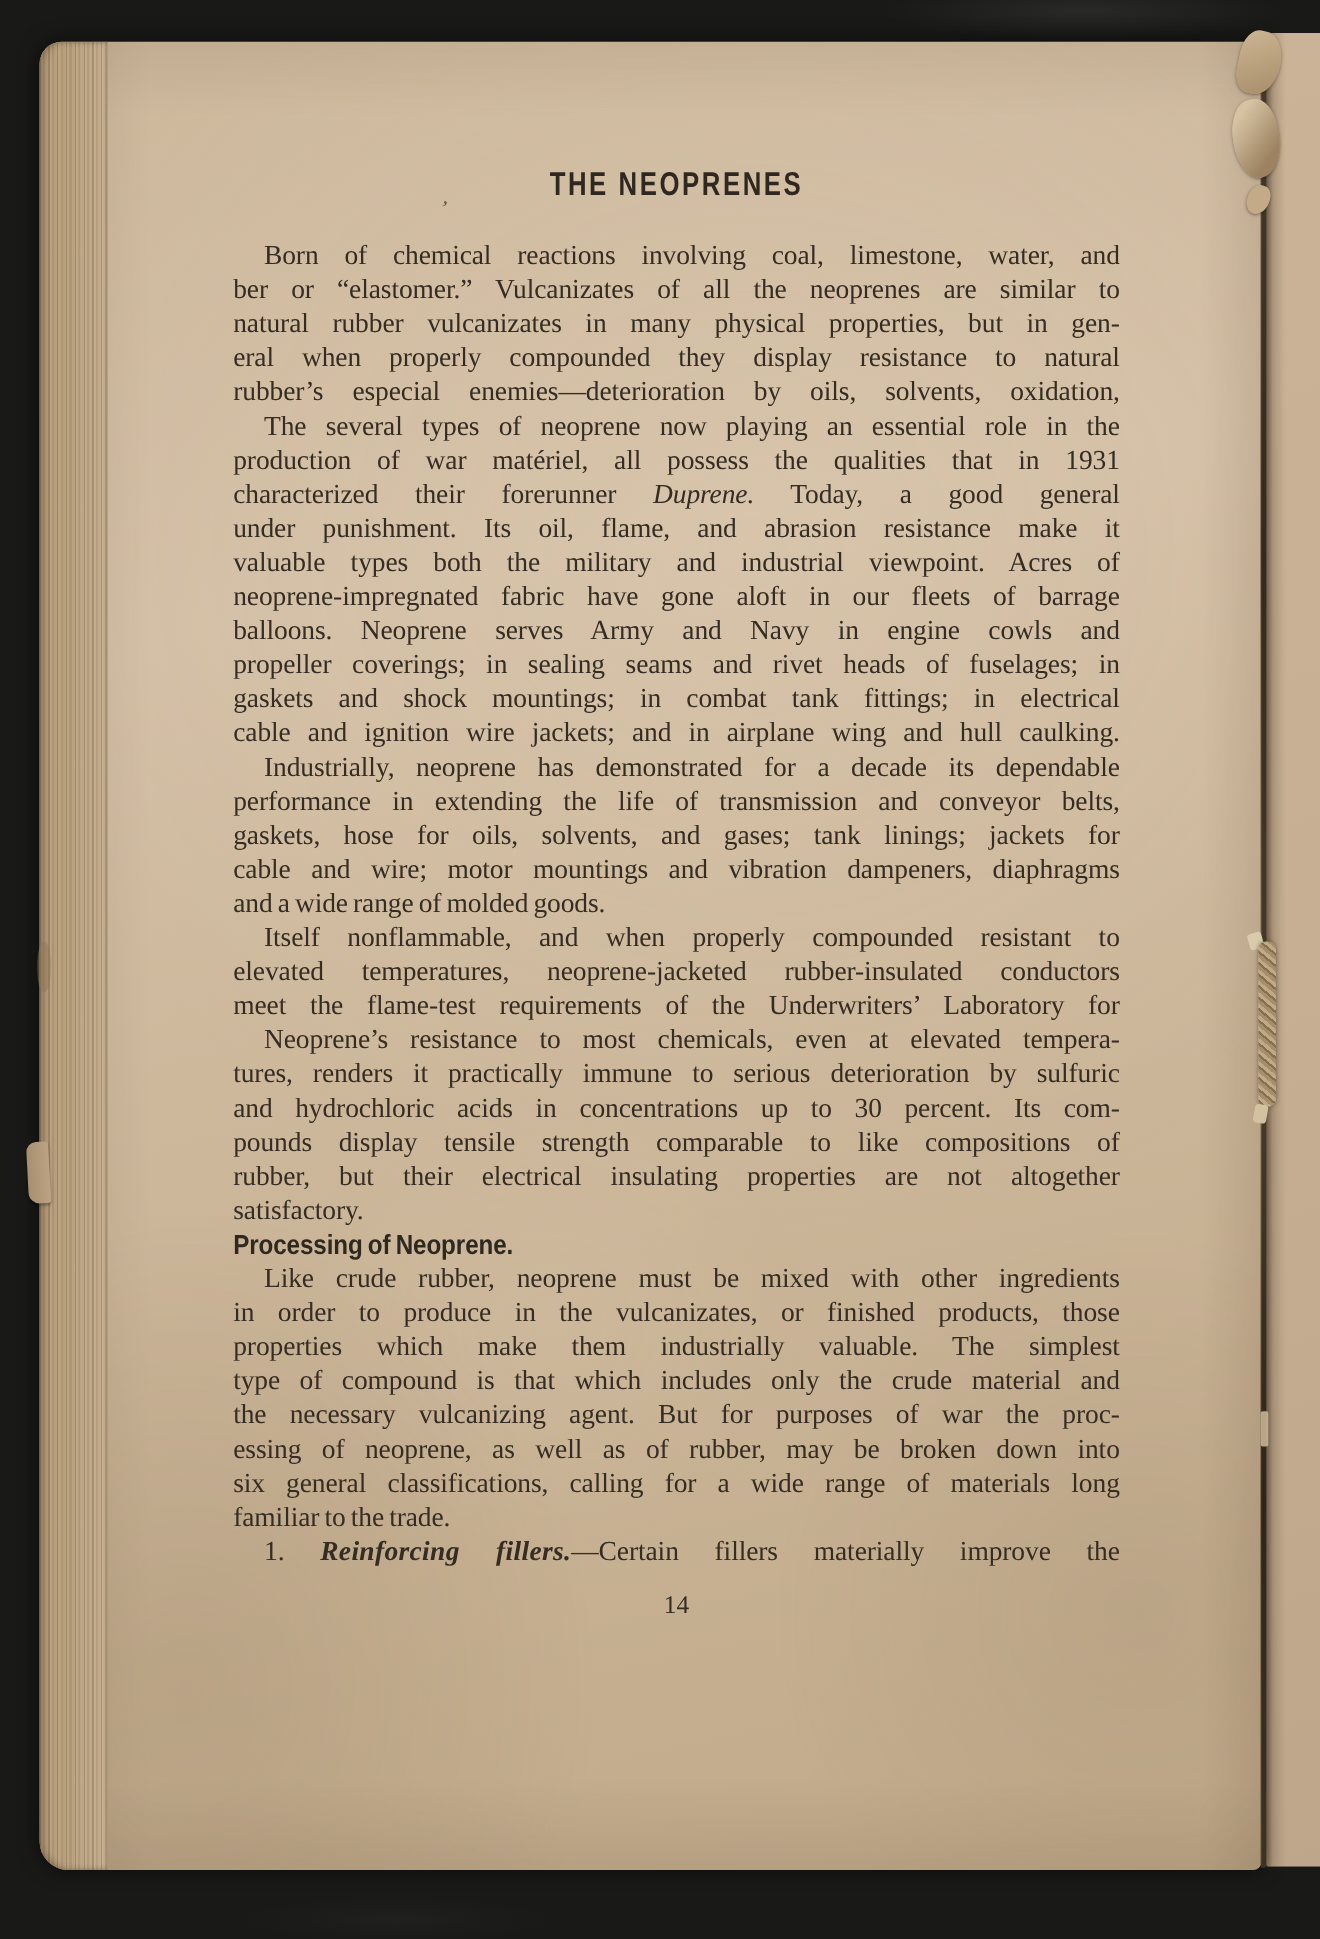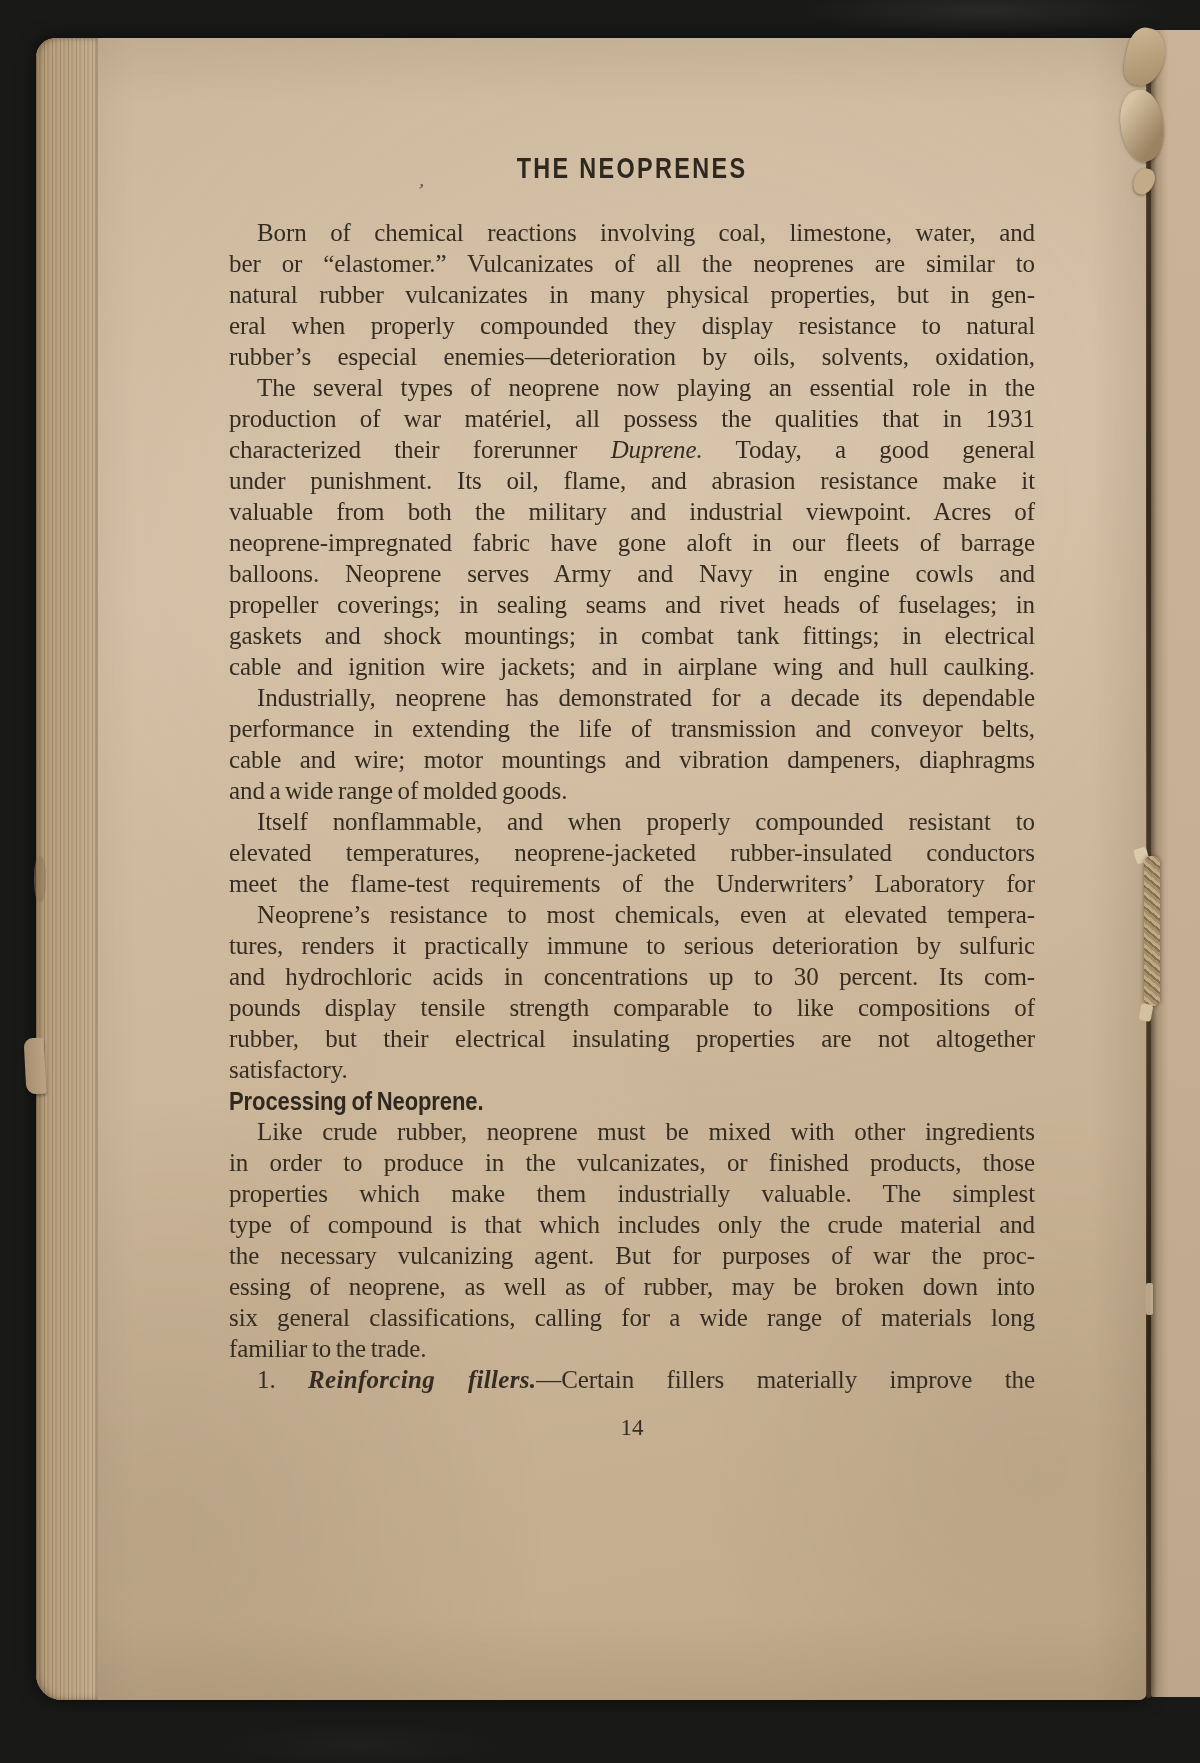--- a/index.html
+++ b/index.html
@@ -100,21 +100,21 @@
   .thread-chip-top{
     position:absolute; left:1135px; top:848px; width:13px; height:15px;
     background:#dbcbad; border-radius:3px; transform:rotate(-16deg);
   }
   .thread-chip-bottom{
     position:absolute; left:1140px; top:1004px; width:12px; height:17px;
     background:#d3c2a2; border-radius:3px; transform:rotate(10deg);
   }
 
   
-  .text-block{position:absolute; left:193px; top:112px; width:806px; color:var(--ink);}
+  .text-block{position:absolute; left:176px; top:112px; width:806px; color:var(--ink);}
   .title{
     margin:0; font-family:"Liberation Sans","DejaVu Sans",sans-serif;
     font-weight:700; font-size:30px; line-height:36px; letter-spacing:3px;
     text-align:center; transform:scaleX(.78); transform-origin:center;
     color:#2e2820; white-space:nowrap;
   }
   .stray-mark{
     position:absolute; left:188px; top:30px; font-size:20px; color:var(--ink);
     opacity:.7; transform:rotate(14deg); line-height:1;
   }
@@ -151,28 +151,29 @@
       <div class="body">
           <div class="line indent"><span>Born of chemical reactions involving coal, limestone, water, and</span></div>
           <div class="line"><span>ber or “elastomer.” Vulcanizates of all the neoprenes are similar to</span></div>
           <div class="line"><span>natural rubber vulcanizates in many physical properties, but in gen-</span></div>
           <div class="line"><span>eral when properly compounded they display resistance to natural</span></div>
           <div class="line"><span>rubber’s especial enemies—deterioration by oils, solvents, oxidation,</span></div>
           <div class="line indent"><span>The several types of neoprene now playing an essential role in the</span></div>
           <div class="line"><span>production of war matériel, all possess the qualities that in 1931</span></div>
           <div class="line"><span>characterized their forerunner </span><span class="it">Duprene.</span><span> Today, a good general</span></div>
           <div class="line"><span>under punishment. Its oil, flame, and abrasion resistance make it</span></div>
-          <div class="line"><span>valuable from both the military and industrial viewpoint. Acres of</span></div>
+          <div class="line"><span>valuable types both the military and industrial viewpoint. Acres of</span></div>
           <div class="line"><span>neoprene-impregnated fabric have gone aloft in our fleets of barrage</span></div>
           <div class="line"><span>balloons. Neoprene serves Army and Navy in engine cowls and</span></div>
           <div class="line"><span>propeller coverings; in sealing seams and rivet heads of fuselages; in</span></div>
           <div class="line"><span>gaskets and shock mountings; in combat tank fittings; in electrical</span></div>
           <div class="line"><span>cable and ignition wire jackets; and in airplane wing and hull caulking.</span></div>
           <div class="line indent"><span>Industrially, neoprene has demonstrated for a decade its dependable</span></div>
           <div class="line"><span>performance in extending the life of transmission and conveyor belts,</span></div>
+          <div class="line"><span>gaskets, hose for oils, solvents, and gases; tank linings; jackets for</span></div>
           <div class="line"><span>cable and wire; motor mountings and vibration dampeners, diaphragms</span></div>
           <div class="line short"><span>and a wide range of molded goods.</span></div>
           <div class="line indent"><span>Itself nonflammable, and when properly compounded resistant to</span></div>
           <div class="line"><span>elevated temperatures, neoprene-jacketed rubber-insulated conductors</span></div>
           <div class="line"><span>meet the flame-test requirements of the Underwriters’ Laboratory for</span></div>
           <div class="line indent"><span>Neoprene’s resistance to most chemicals, even at elevated tempera-</span></div>
           <div class="line"><span>tures, renders it practically immune to serious deterioration by sulfuric</span></div>
           <div class="line"><span>and hydrochloric acids in concentrations up to 30 percent. Its com-</span></div>
           <div class="line"><span>pounds display tensile strength comparable to like compositions of</span></div>
           <div class="line"><span>rubber, but their electrical insulating properties are not altogether</span></div>

